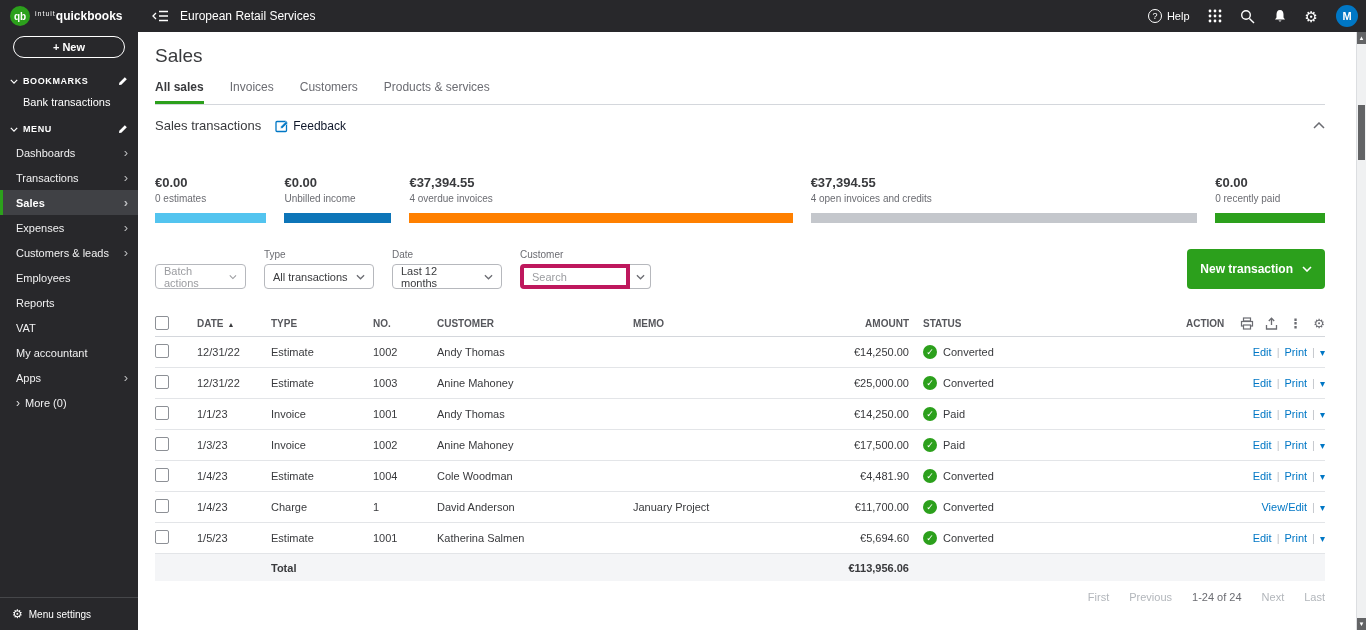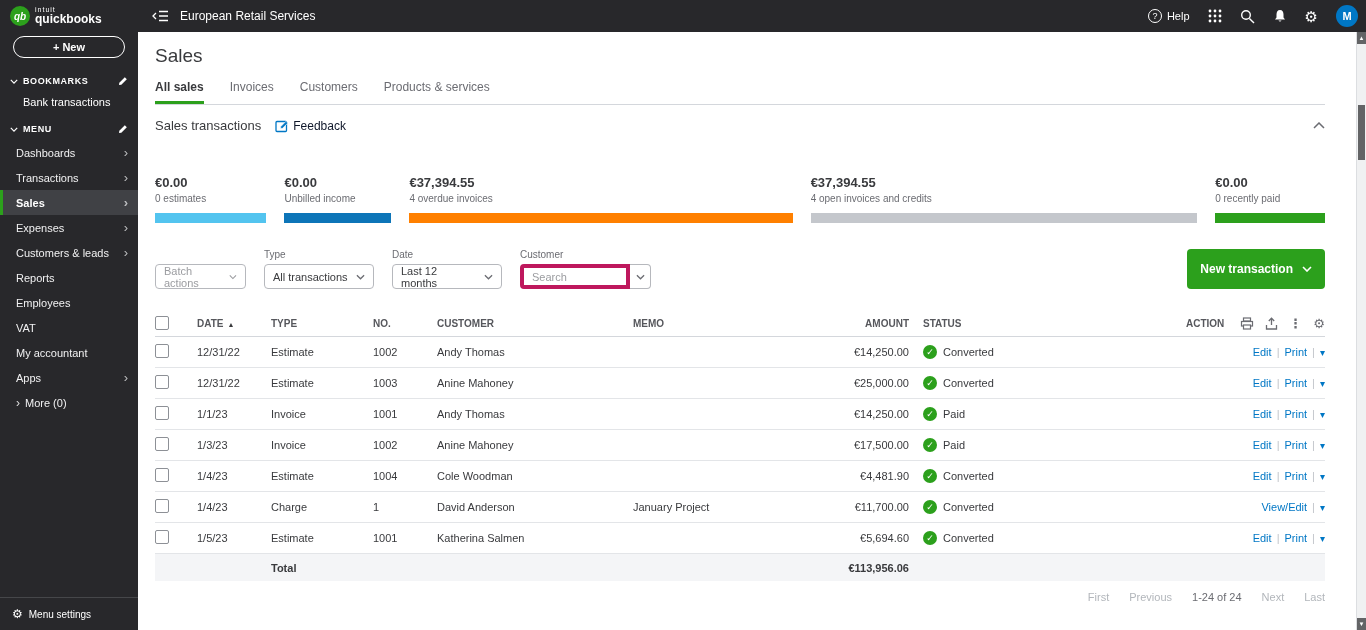--- a/index.html
+++ b/index.html
@@ -18,22 +18,22 @@
   .tb-icon { display:flex; align-items:center; cursor:pointer; }
   .glyph { color:#fff; font-size:15px; line-height:1; }
   .avatar { width:22px; height:22px; border-radius:50%; background:#0077c5; color:#fff;
     font-size:11px; font-weight:bold; display:flex; align-items:center; justify-content:center; cursor:pointer; }
 
   
   .sidebar { position:absolute; left:0; top:0; width:138px; height:630px; background:#28282b;
     color:#fff; display:flex; flex-direction:column; z-index:6; }
   .logo { display:flex; align-items:center; gap:5px; padding:6px 10px 4px; }
   .logo-badge { width:20px; height:20px; border-radius:50%; background:#2ca01c; color:#fff;
-    font-size:10px; font-weight:bold; font-style:italic; display:flex; align-items:center; justify-content:center; }
-  .logo-text { display:flex; flex-direction:column; line-height:1.05; }
+    font-size:10px; font-weight:bold; display:flex; align-items:center; justify-content:center; }
+  .logo-text { display:flex; flex-direction:row; line-height:1.05; }
   .logo-intuit { font-size:7px; letter-spacing:1px; }
   .logo-qb { font-size:12px; font-weight:bold; }
   .new-btn { margin:6px auto 12px; width:112px; height:22px; border:1px solid #fff; border-radius:12px;
     background:none; color:#fff; font-size:11px; font-weight:bold; cursor:pointer;
     display:flex; align-items:center; justify-content:center; font-family:inherit; }
   .side-head { display:flex; align-items:center; gap:5px; padding:6px 10px; font-size:9px;
     font-weight:bold; letter-spacing:.6px; }
   .side-head .pencil { margin-left:auto; cursor:pointer; display:flex; }
   .bm-item { font-size:11px; padding:4px 10px 10px 23px; cursor:pointer; }
   .menu-item { height:25px; display:flex; align-items:center; padding:0 10px 0 16px;
@@ -178,24 +178,24 @@
       </div>
       <div class="menu-item">
         <span class="mi-label">Expenses</span>
         <span class="chev">›</span>
       </div>
       <div class="menu-item">
         <span class="mi-label">Customers &amp; leads</span>
         <span class="chev">›</span>
       </div>
       <div class="menu-item">
+        <span class="mi-label">Employees</span>
+      </div>
+      <div class="menu-item">
         <span class="mi-label">Reports</span>
-      </div>
-      <div class="menu-item">
-        <span class="mi-label">Employees</span>
       </div>
       <div class="menu-item">
         <span class="mi-label">VAT</span>
       </div>
       <div class="menu-item">
         <span class="mi-label">My accountant</span>
       </div>
       <div class="menu-item">
         <span class="mi-label">Apps</span>
         <span class="chev">›</span>

